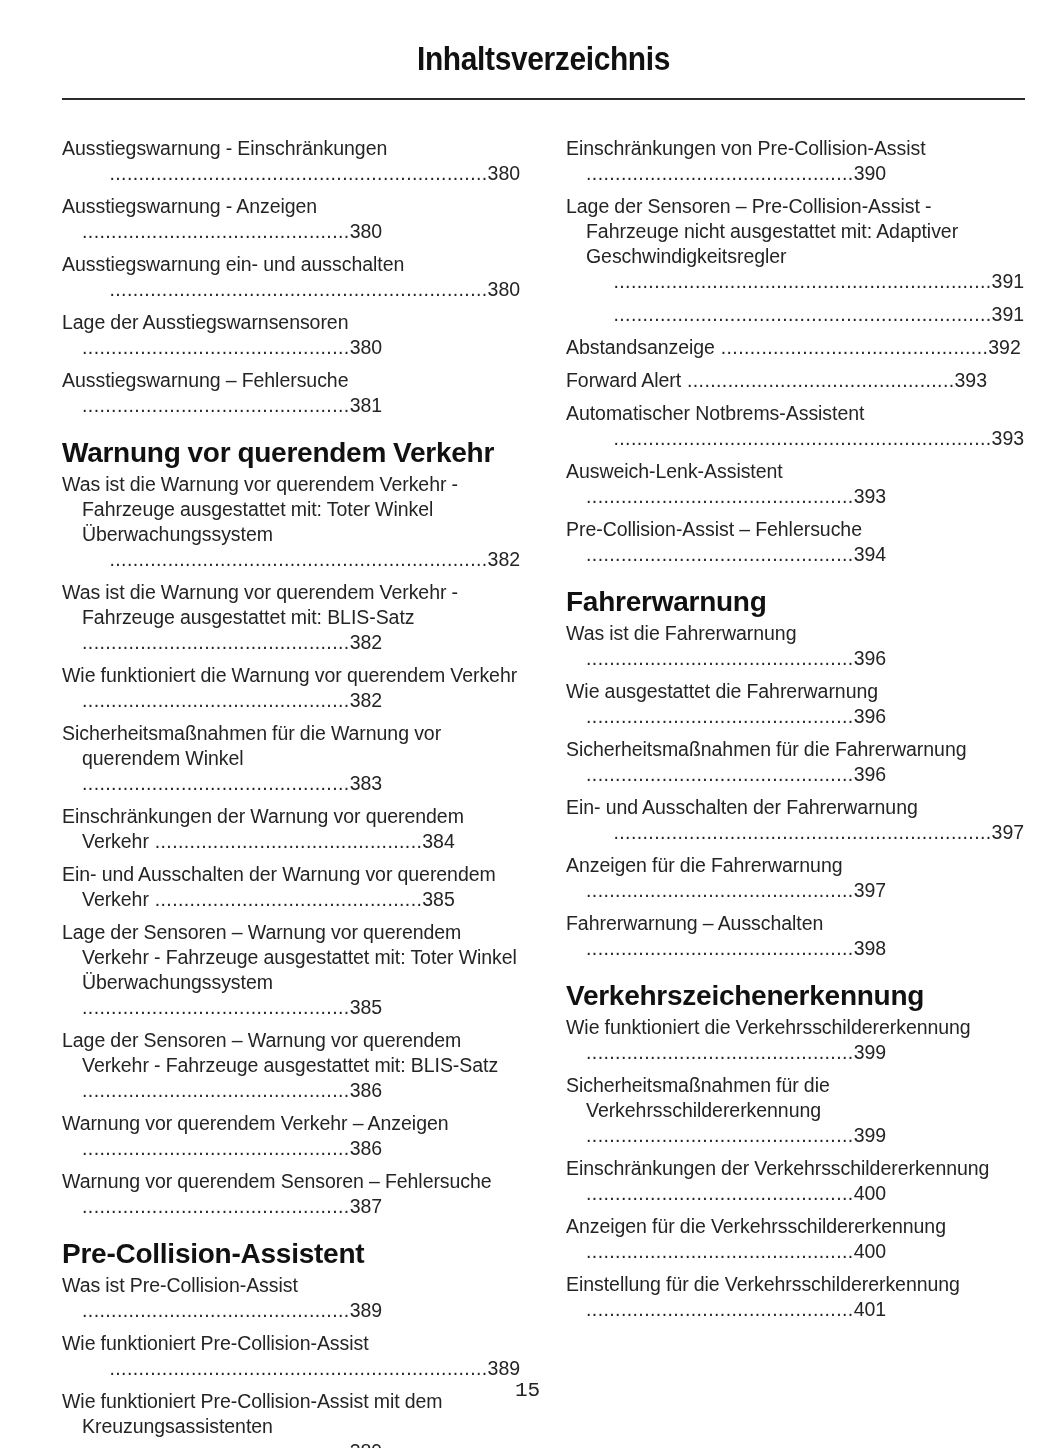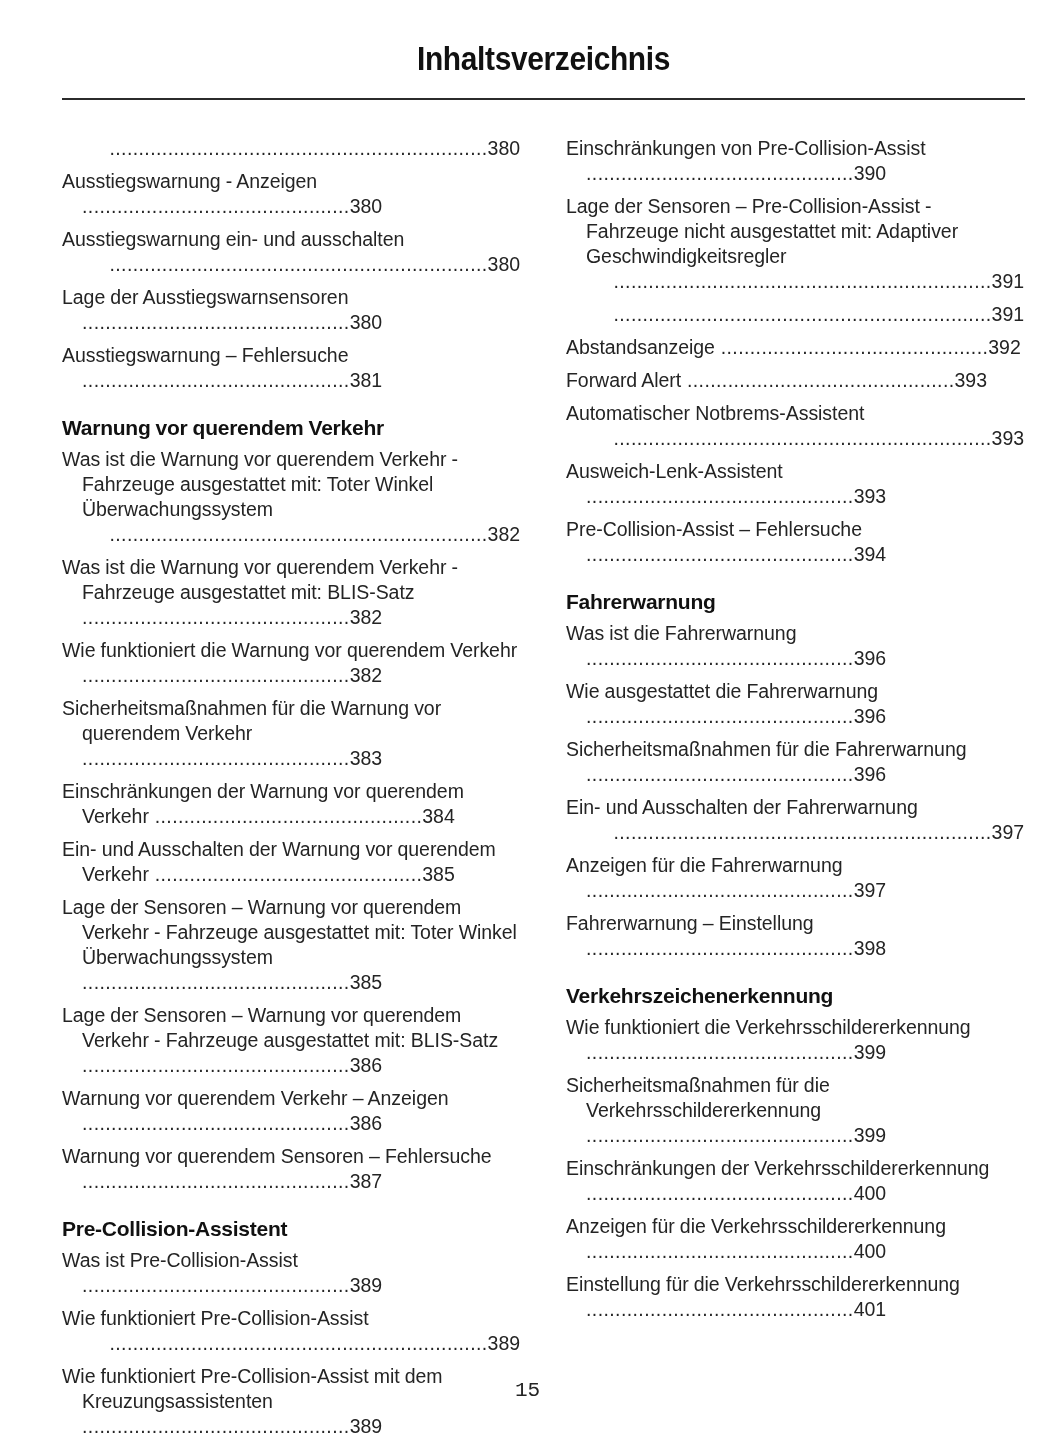--- a/index.html
+++ b/index.html
@@ -63,21 +63,21 @@
     gap: 46px;
     align-items: flex-start;
   }
   .column {
     width: 458px;
     flex: 0 0 458px;
   }
 
   
   .section-heading {
-    font-size: 21px;
+    font-size: 28px;
     font-weight: 700;
     line-height: 26px;
     color: #111111;
     letter-spacing: -0.25px;
     padding-left: 0;
     text-indent: 0;
     margin: 22px 0 6px 0;
     word-spacing: -0.5px;
   }
   .section-heading.wrap2 {
@@ -147,32 +147,32 @@
 <div class="page">
 
   <div class="page-header">
     <span class="page-title">Inhaltsverzeichnis</span>
   </div>
   <div class="header-rule"></div>
 
   <div class="columns">
     <div class="column" id="col-left">
         <div class="toc-section">
-          <p class="toc-entry break-leader"><span class="leaderline"><span class="leader">.................................................................</span><span class="pageno">380</span></span></p>
+          <p class="toc-entry break-leader"><span class="label">Ausstiegswarnung - Einschränkungen</span><span class="leaderline"><span class="leader">.................................................................</span><span class="pageno">380</span></span></p>
           <p class="toc-entry"><span class="label">Ausstiegswarnung - Anzeigen</span><span class="leader"> ..............................................</span><span class="pageno">380</span></p>
           <p class="toc-entry break-leader"><span class="label">Ausstiegswarnung ein- und ausschalten</span><span class="leaderline"><span class="leader">.................................................................</span><span class="pageno">380</span></span></p>
           <p class="toc-entry"><span class="label">Lage der Ausstiegswarnsensoren</span><span class="leader"> ..............................................</span><span class="pageno">380</span></p>
           <p class="toc-entry"><span class="label">Ausstiegswarnung – Fehlersuche</span><span class="leader"> ..............................................</span><span class="pageno">381</span></p>
         </div>
         <div class="toc-section">
           <div class="section-heading wrap2">Warnung vor querendem Verkehr</div>
           <p class="toc-entry break-leader"><span class="label">Was ist die Warnung vor querendem Verkehr - Fahrzeuge ausgestattet mit: Toter Winkel Überwachungssystem</span><span class="leaderline"><span class="leader">.................................................................</span><span class="pageno">382</span></span></p>
           <p class="toc-entry"><span class="label">Was ist die Warnung vor querendem Verkehr - Fahrzeuge ausgestattet mit: BLIS-Satz</span><span class="leader"> ..............................................</span><span class="pageno">382</span></p>
           <p class="toc-entry"><span class="label">Wie funktioniert die Warnung vor querendem Verkehr</span><span class="leader"> ..............................................</span><span class="pageno">382</span></p>
-          <p class="toc-entry"><span class="label">Sicherheitsmaßnahmen für die Warnung vor querendem Verkehr</span><span class="leader"> ..............................................</span><span class="pageno">383</span></p>
+          <p class="toc-entry"><span class="label">Sicherheitsmaßnahmen für die Warnung vor querendem Winkel</span><span class="leader"> ..............................................</span><span class="pageno">383</span></p>
           <p class="toc-entry"><span class="label">Einschränkungen der Warnung vor querendem Verkehr</span><span class="leader"> ..............................................</span><span class="pageno">384</span></p>
           <p class="toc-entry"><span class="label">Ein- und Ausschalten der Warnung vor querendem Verkehr</span><span class="leader"> ..............................................</span><span class="pageno">385</span></p>
           <p class="toc-entry"><span class="label">Lage der Sensoren – Warnung vor querendem Verkehr - Fahrzeuge ausgestattet mit: Toter Winkel Überwachungssystem</span><span class="leader"> ..............................................</span><span class="pageno">385</span></p>
           <p class="toc-entry"><span class="label">Lage der Sensoren – Warnung vor querendem Verkehr - Fahrzeuge ausgestattet mit: BLIS-Satz</span><span class="leader"> ..............................................</span><span class="pageno">386</span></p>
           <p class="toc-entry"><span class="label">Warnung vor querendem Verkehr – Anzeigen</span><span class="leader"> ..............................................</span><span class="pageno">386</span></p>
           <p class="toc-entry"><span class="label">Warnung vor querendem Sensoren – Fehlersuche</span><span class="leader"> ..............................................</span><span class="pageno">387</span></p>
         </div>
         <div class="toc-section">
           <div class="section-heading wrap2">Pre-Collision-Assistent</div>
           <p class="toc-entry"><span class="label">Was ist Pre-Collision-Assist</span><span class="leader"> ..............................................</span><span class="pageno">389</span></p>
@@ -191,21 +191,21 @@
           <p class="toc-entry"><span class="label">Ausweich-Lenk-Assistent</span><span class="leader"> ..............................................</span><span class="pageno">393</span></p>
           <p class="toc-entry"><span class="label">Pre-Collision-Assist – Fehlersuche</span><span class="leader"> ..............................................</span><span class="pageno">394</span></p>
         </div>
         <div class="toc-section">
           <div class="section-heading wrap2">Fahrerwarnung</div>
           <p class="toc-entry"><span class="label">Was ist die Fahrerwarnung</span><span class="leader"> ..............................................</span><span class="pageno">396</span></p>
           <p class="toc-entry"><span class="label">Wie ausgestattet die Fahrerwarnung</span><span class="leader"> ..............................................</span><span class="pageno">396</span></p>
           <p class="toc-entry"><span class="label">Sicherheitsmaßnahmen für die Fahrerwarnung</span><span class="leader"> ..............................................</span><span class="pageno">396</span></p>
           <p class="toc-entry break-leader"><span class="label">Ein- und Ausschalten der Fahrerwarnung</span><span class="leaderline"><span class="leader">.................................................................</span><span class="pageno">397</span></span></p>
           <p class="toc-entry"><span class="label">Anzeigen für die Fahrerwarnung</span><span class="leader"> ..............................................</span><span class="pageno">397</span></p>
-          <p class="toc-entry"><span class="label">Fahrerwarnung – Einstellung</span><span class="leader"> ..............................................</span><span class="pageno">398</span></p>
+          <p class="toc-entry"><span class="label">Fahrerwarnung – Ausschalten</span><span class="leader"> ..............................................</span><span class="pageno">398</span></p>
         </div>
         <div class="toc-section">
           <div class="section-heading wrap2">Verkehrszeichenerkennung</div>
           <p class="toc-entry"><span class="label">Wie funktioniert die Verkehrsschildererkennung</span><span class="leader"> ..............................................</span><span class="pageno">399</span></p>
           <p class="toc-entry"><span class="label">Sicherheitsmaßnahmen für die Verkehrsschildererkennung</span><span class="leader"> ..............................................</span><span class="pageno">399</span></p>
           <p class="toc-entry"><span class="label">Einschränkungen der Verkehrsschildererkennung</span><span class="leader"> ..............................................</span><span class="pageno">400</span></p>
           <p class="toc-entry"><span class="label">Anzeigen für die Verkehrsschildererkennung</span><span class="leader"> ..............................................</span><span class="pageno">400</span></p>
           <p class="toc-entry"><span class="label">Einstellung für die Verkehrsschildererkennung</span><span class="leader"> ..............................................</span><span class="pageno">401</span></p>
         </div>
       </div>

